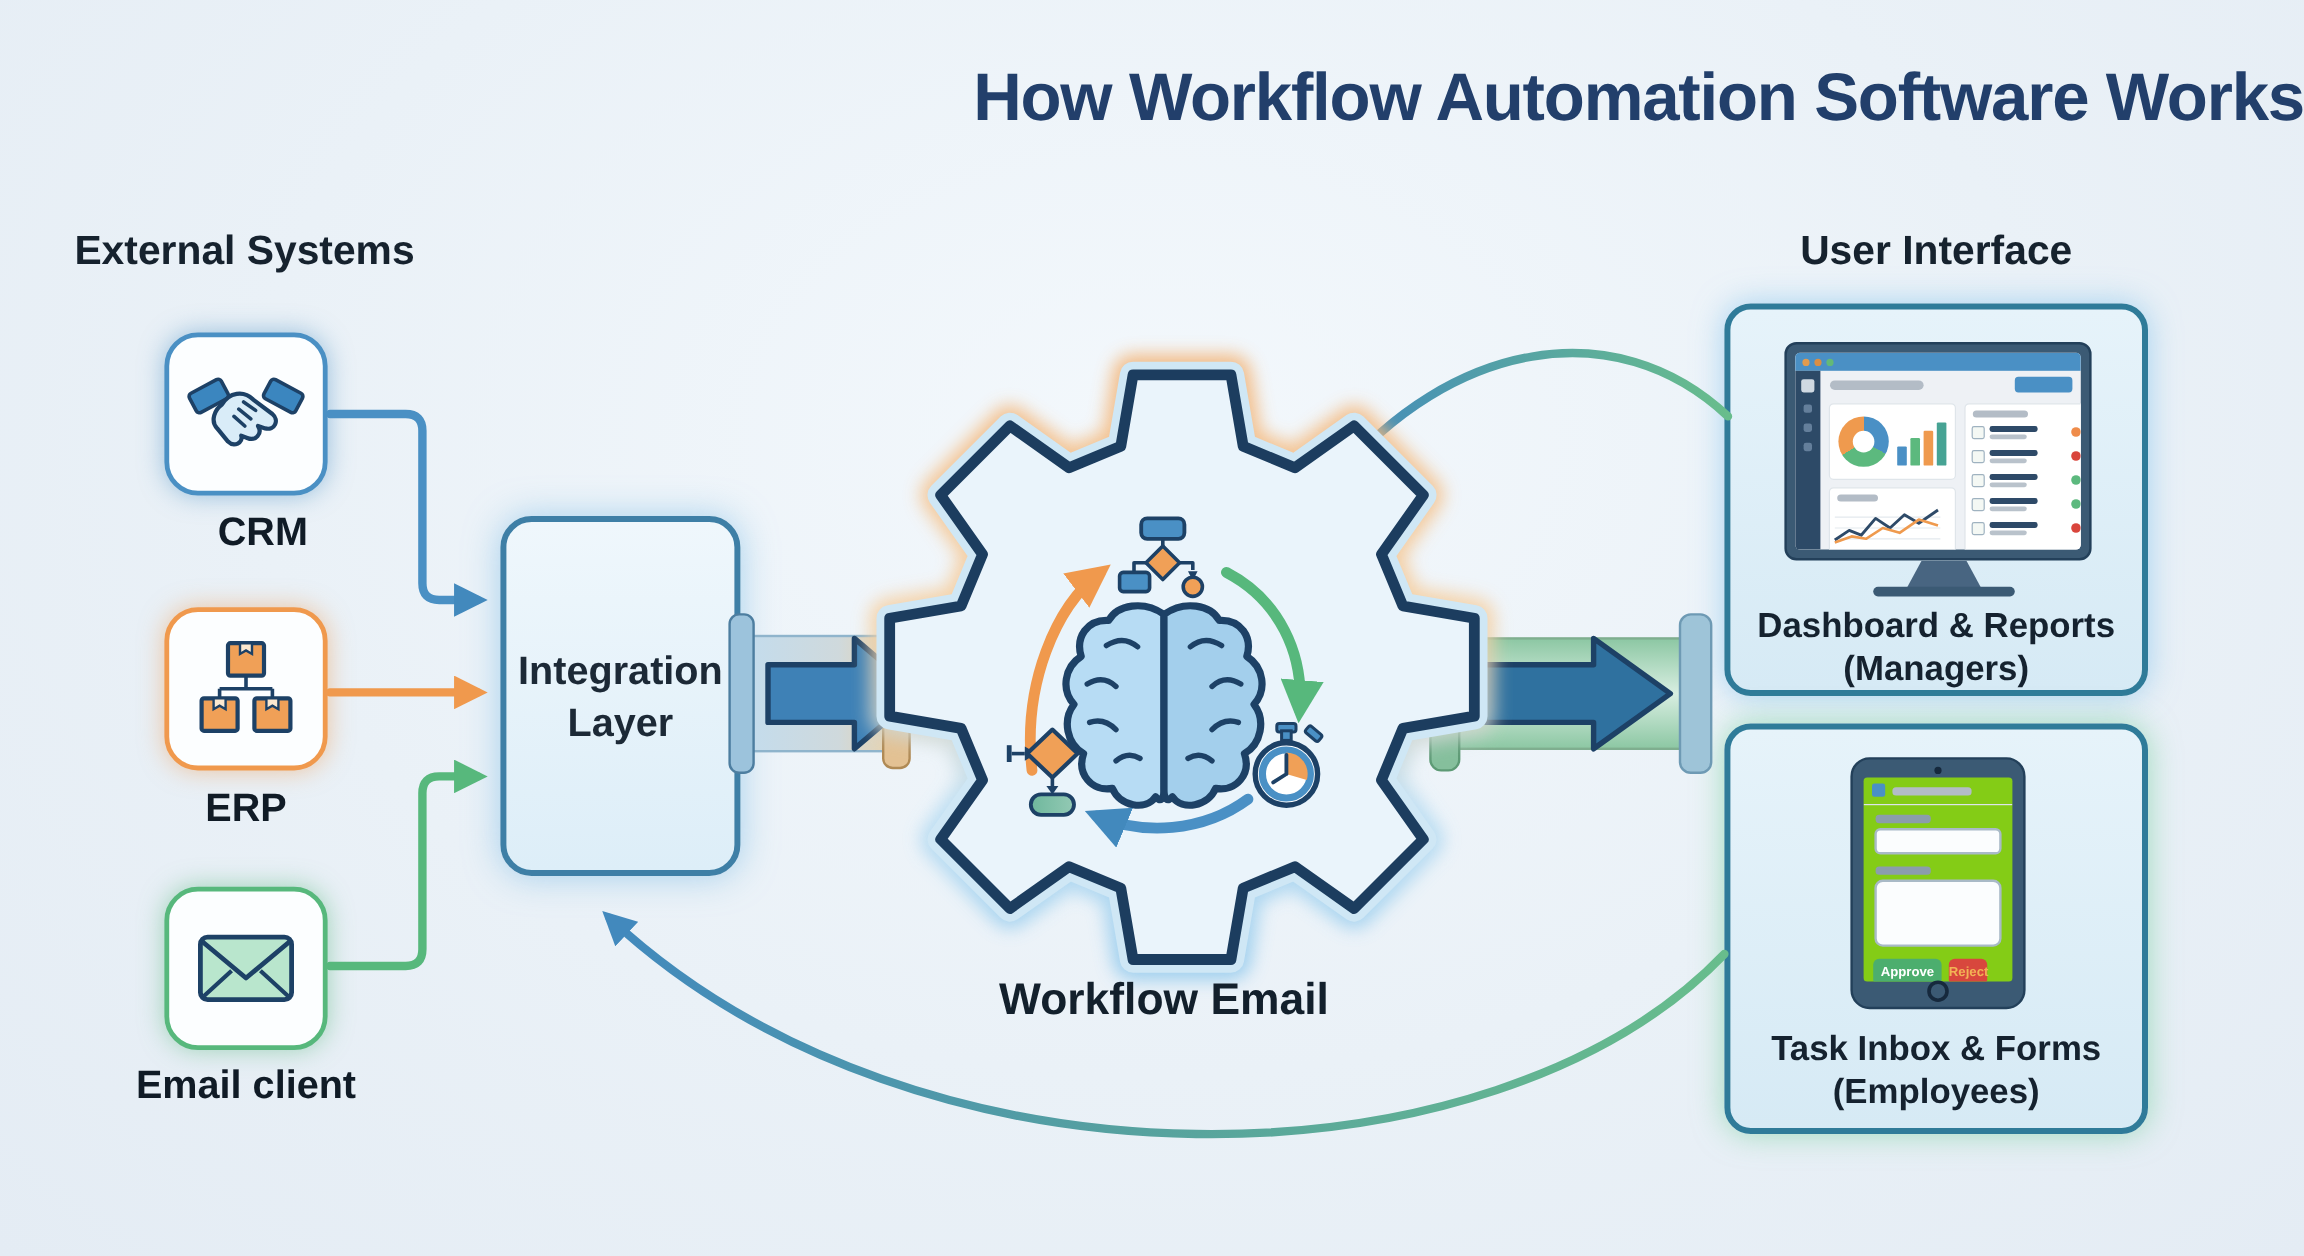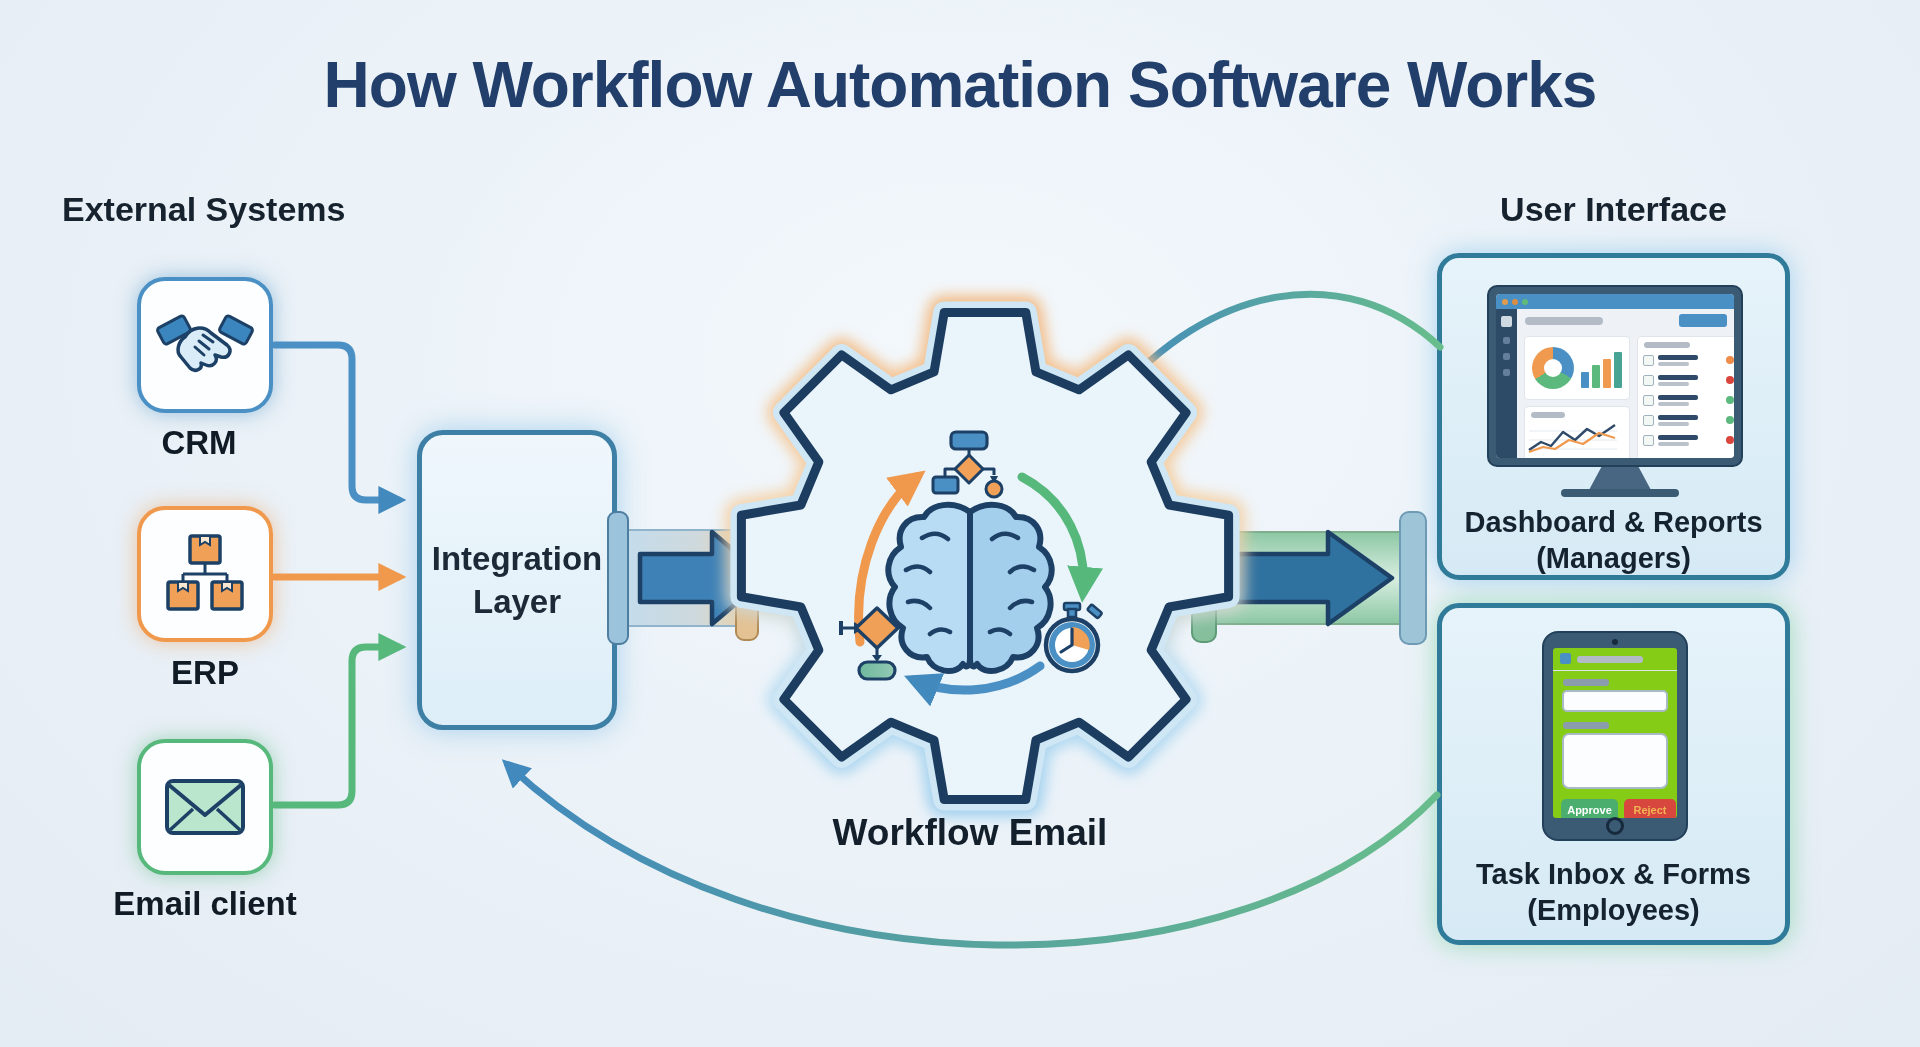--- a/index.html
+++ b/index.html
@@ -1,20 +1,20 @@
 <!DOCTYPE html>
 <html><head>
 <meta charset="utf-8">
 <style>
   html,body{margin:0;padding:0;background:#dfe7ee;}
   #canvas{position:relative;width:1920px;height:1047px;overflow:hidden;
     font-family:"Liberation Sans",sans-serif;
     background:radial-gradient(ellipse at 50% 35%, #f3f8fc 0%, #eaf1f7 55%, #e4ecf4 100%);}
   .abs{position:absolute;}
-  .title{left:0;right:0;top:48px;text-align:center;font-size:64px;font-weight:800;
+  .title{left:0;right:0;top:48px;text-align:right;font-size:56px;font-weight:800;
     color:#223f6b;letter-spacing:-1px;}
   .sec-label{font-size:34px;font-weight:700;color:#16222e;}
   .sysbox{width:136px;height:136px;border-radius:28px;background:#fcfeff;box-sizing:border-box;
     border:4.5px solid;display:flex;align-items:center;justify-content:center;z-index:1;}
   .sysbox svg{width:100px;height:100px;}
   .sys-caption{width:220px;text-align:center;font-size:33px;font-weight:600;color:#101b26;z-index:3;}
   .intbox{left:417px;top:430px;width:200px;height:300px;border-radius:26px;box-sizing:border-box;
     background:linear-gradient(180deg,#eff7fc 0%,#ddeef8 100%);border:5px solid #3e7fa6;
     box-shadow:0 0 28px rgba(130,190,230,.65);display:flex;flex-direction:column;
     align-items:center;justify-content:center;z-index:1;}
@@ -86,21 +86,21 @@
   <div class="abs sec-label" style="left:1437px;top:190px;width:353px;text-align:center;">User Interface</div>
 
   <div class="abs sysbox" style="left:137px;top:277px;border-color:#4a90c4;box-shadow:0 0 20px rgba(74,144,196,.5);">
     <svg viewBox="0 0 100 100">
       <rect x="4" y="26" width="30" height="18" rx="3" transform="rotate(-28 19 35)" fill="#3b86bf" stroke="#1d4166" stroke-width="3"></rect>
       <rect x="66" y="26" width="30" height="18" rx="3" transform="rotate(28 81 35)" fill="#3b86bf" stroke="#1d4166" stroke-width="3"></rect>
       <path d="M30 42 C36 32 48 30 56 38 L72 50 C78 55 74 64 66 62 L60 60 C64 66 58 73 51 70 L46 68 C48 74 40 78 35 73 L26 62 C20 56 24 46 30 42 Z" fill="#d9ecf8" stroke="#1d4166" stroke-width="3.5" stroke-linejoin="round"></path>
       <path d="M48 40 L58 47 M44 46 L54 54 M40 52 L49 60" stroke="#1d4166" stroke-width="3" fill="none" stroke-linecap="round"></path>
     </svg>
   </div>
-  <div class="abs sys-caption" style="left:89px;top:424px;">CRM</div>
+  <div class="abs sys-caption" style="left:109px;top:424px;">CRM</div>
 
   <div class="abs sysbox" style="left:137px;top:506px;border-color:#f0994d;box-shadow:0 0 20px rgba(240,153,77,.5);">
     <svg viewBox="0 0 100 100">
       <path d="M50 40 V50 M28 50 H72 M28 50 V58 M72 50 V58" stroke="#1d4166" stroke-width="3" fill="none"></path>
       <rect x="35" y="12" width="30" height="27" rx="2" fill="#f0a057" stroke="#1d4166" stroke-width="3.5"></rect>
       <path d="M45 12 h10 v9 l-5 -3 l-5 3 z" fill="#fce8cf" stroke="#1d4166" stroke-width="2"></path>
       <rect x="13" y="58" width="30" height="27" rx="2" fill="#f0a057" stroke="#1d4166" stroke-width="3.5"></rect>
       <path d="M23 58 h10 v9 l-5 -3 l-5 3 z" fill="#fce8cf" stroke="#1d4166" stroke-width="2"></path>
       <rect x="57" y="58" width="30" height="27" rx="2" fill="#f0a057" stroke="#1d4166" stroke-width="3.5"></rect>
       <path d="M67 58 h10 v9 l-5 -3 l-5 3 z" fill="#fce8cf" stroke="#1d4166" stroke-width="2"></path>
@@ -330,21 +330,21 @@
       <div class="tscreen">
         <div class="thead">
           <div class="tsq"></div>
           <div class="tbar"></div>
         </div>
         <div class="flabel" style="top:31px;"></div>
         <div class="finput" style="top:42px;height:22px;"></div>
         <div class="flabel" style="top:74px;"></div>
         <div class="finput" style="top:85px;height:56px;border-radius:7px;"></div>
         <div class="fbtn" style="left:8px;top:151px;width:57px;background:#4cae6e;color:#ffffff;">Approve</div>
-        <div class="fbtn" style="left:71px;top:151px;width:52px;background:#d8473d;color:#f2b355;">Reject</div>
+        <div class="fbtn" style="left:71px;top:151px;width:32px;background:#d8473d;color:#f2b355;">Reject</div>
       </div>
       <div class="home"></div>
     </div>
     <div class="panel-caption" style="top:284px;">(Employees)</div>
     <div class="panel-caption" style="top:248px;">Task Inbox &amp; Forms</div>
   </div>
 
 </div>
 
 </body></html>

